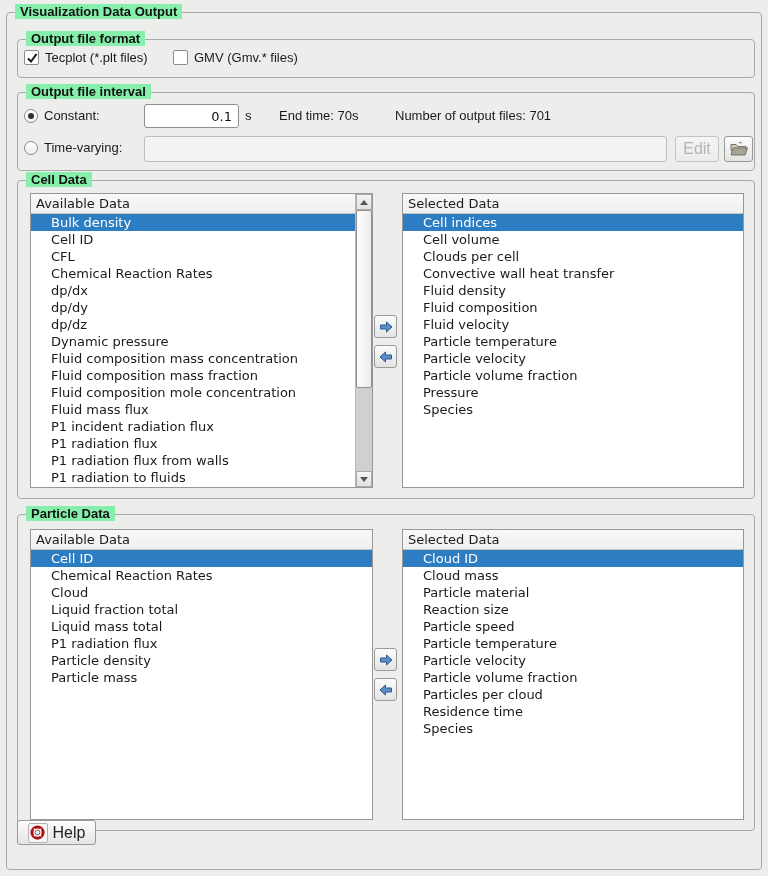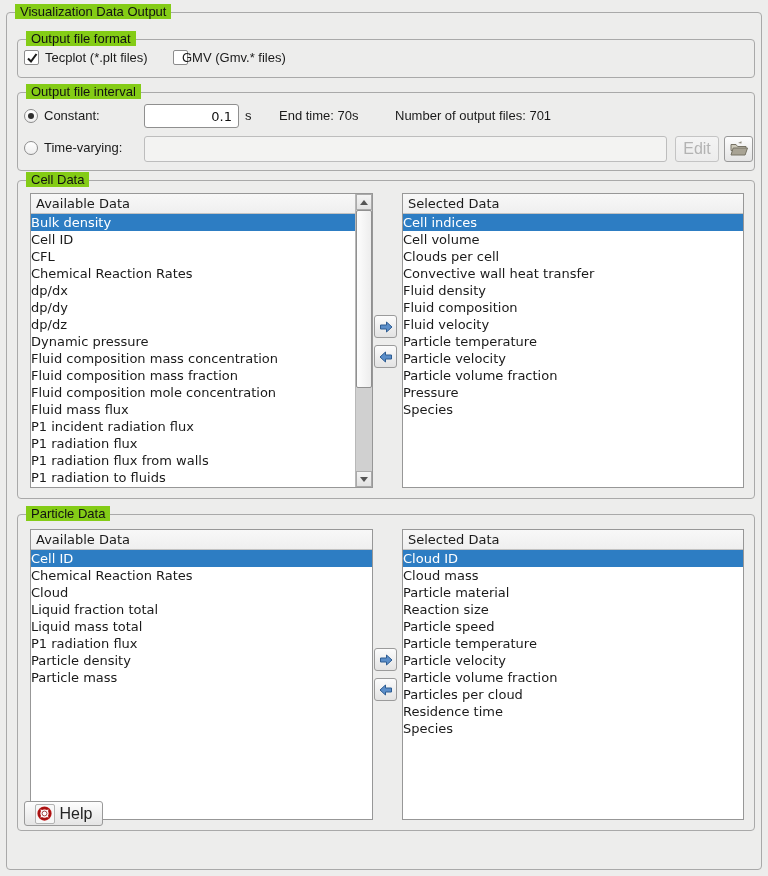--- a/index.html
+++ b/index.html
@@ -1,22 +1,22 @@
 <!DOCTYPE html>
 <html><head>
 <meta charset="utf-8">
 <style>
   html,body{margin:0;padding:0;background:#ededec;}
   .window{position:relative;width:768px;height:876px;background:#ededec;
     font-family:"Liberation Sans",sans-serif;font-size:13px;color:#1a1a1a;overflow:hidden;}
 
   
   .group{position:absolute;border:1px solid #a9a9a9;border-radius:4px;}
-  .group-label{position:absolute;top:-9px;left:8px;background:#84cc16;padding:0 5px;
-    font-size:13px;color:#111;white-space:nowrap;}
+  .group-label{position:absolute;top:-9px;left:8px;background:#86efac;padding:0 5px;
+    font-size:13px;color:#111;white-space:nowrap;font-weight:bold;}
 
   
   .checkbox{position:absolute;width:15px;height:15px;background:#fff;border:1px solid #8c8c8c;
     border-radius:2px;box-sizing:border-box;}
   .checkbox svg{position:absolute;left:0;top:0;}
   .radio{position:absolute;width:14px;height:14px;border:1px solid #8c8c8c;border-radius:50%;
     background:linear-gradient(#ffffff,#eeeeee);box-sizing:border-box;}
   .radio[data-selected="true"]::after{content:'';position:absolute;left:3px;top:3px;width:6px;height:6px;
     border-radius:50%;background:#2f2f2f;}
   .ctl-label{position:absolute;white-space:nowrap;}
@@ -34,21 +34,21 @@
   .btn.disabled{background:linear-gradient(#f4f4f4,#ececec);border-color:#c4c4c4;color:#b3b3b3;}
   .icon-box{display:inline-flex;align-items:center;justify-content:center;
     width:18px;height:18px;background:#f7f7f7;border:1px solid #b3b3b3;border-radius:2px;margin-right:5px;}
 
   
   .listbox{position:absolute;background:#fff;border:1px solid #979797;box-sizing:border-box;}
   .list-header{position:absolute;left:0;top:0;height:20px;line-height:20px;padding-left:5px;
     background:linear-gradient(#f8f8f8,#efefef);border-bottom:1px solid #c2c2c2;
     font-family:"DejaVu Sans",sans-serif;font-size:13px;color:#1a1a1a;box-sizing:border-box;}
   .list-rows{position:absolute;top:20px;bottom:0;left:0;overflow:hidden;}
-  .list-row{height:17px;line-height:17px;white-space:nowrap;
+  .list-row{height:17px;line-height:17px;padding-left:20px;white-space:nowrap;
     font-family:"DejaVu Sans",sans-serif;font-size:13px;color:#1a1a1a;}
   .list-row.selected{background:#2d7dc3;color:#fff;}
   .lb-full .list-header{right:0;}
   .lb-full .list-rows{right:0;}
   .lb-scroll .list-header{right:17px;}
   .lb-scroll .list-rows{right:17px;}
 
   
   .scrollbar{position:absolute;top:0;right:0;bottom:0;width:17px;background:#d0d0d0;
     border-left:1px solid #b8b8b8;box-sizing:border-box;}
@@ -81,21 +81,21 @@
       <span class="group-label">Output file format</span>
       <span class="checkbox" style="left:6px;top:10px;" data-checked="true">
         <svg width="15" height="15" viewBox="0 0 15 15">
           <polyline points="3,7.5 6,10.5 11.5,3" fill="none" stroke="#1a1a1a" stroke-width="2.1"></polyline>
         </svg>
       </span>
       <span class="ctl-label" style="left:27px;top:10px;">Tecplot (*.plt files)</span>
       <span class="checkbox" style="left:155px;top:10px;" data-checked="false">
         
       </span>
-      <span class="ctl-label" style="left:164px;top:10px;">GMV (Gmv.* files)</span>
+      <span class="ctl-label" style="left:176px;top:10px;">GMV (Gmv.* files)</span>
     </div>
 
     <div class="group" style="left:10px;top:79px;width:736px;height:77px;">
       <span class="group-label">Output file interval</span>
 
       <span class="radio" style="left:6px;top:16px;" data-selected="true"></span>
       <span class="ctl-label" style="left:26px;top:15px;">Constant:</span>
       <input class="text-input" style="left: 126px; top: 11px; width: 95px; height: 24px;" type="text" value="0.1">
       <span class="ctl-label" style="left:227px;top:15px;">s</span>
       <span class="ctl-label" style="left:261px;top:15px;">End time: 70s</span>
@@ -219,21 +219,21 @@
             <div class="list-row">Particle temperature</div>
             <div class="list-row">Particle velocity</div>
             <div class="list-row">Particle volume fraction</div>
             <div class="list-row">Particles per cloud</div>
             <div class="list-row">Residence time</div>
             <div class="list-row">Species</div>
           </div>
       </div>
     </div>
 
-    <div class="btn" style="left:10px;top:788px;width:79px;height:25px;margin-left:7px;">
+    <div class="btn" style="left:10px;top:807px;width:79px;height:25px;">
       <span class="icon-box">
         <svg width="15" height="15" viewBox="0 0 16 16">
           <circle cx="8" cy="8" r="6" fill="#ffffff" stroke="#c01616" stroke-width="3.2"></circle>
           <line x1="3.6" y1="3.6" x2="12.4" y2="12.4" stroke="#ffffff" stroke-width="1.4"></line>
           <line x1="12.4" y1="3.6" x2="3.6" y2="12.4" stroke="#ffffff" stroke-width="1.4"></line>
           <circle cx="8" cy="8" r="6" fill="none" stroke="#7d0d0d" stroke-width="0.8"></circle>
           <circle cx="8" cy="8" r="2.6" fill="none" stroke="#7d0d0d" stroke-width="0.8"></circle>
         </svg>
       </span>
       <span>Help</span>

